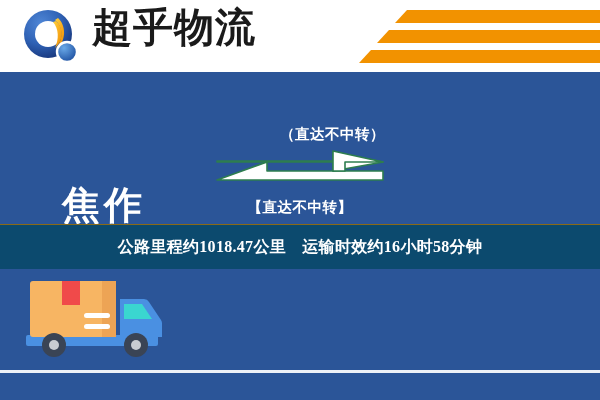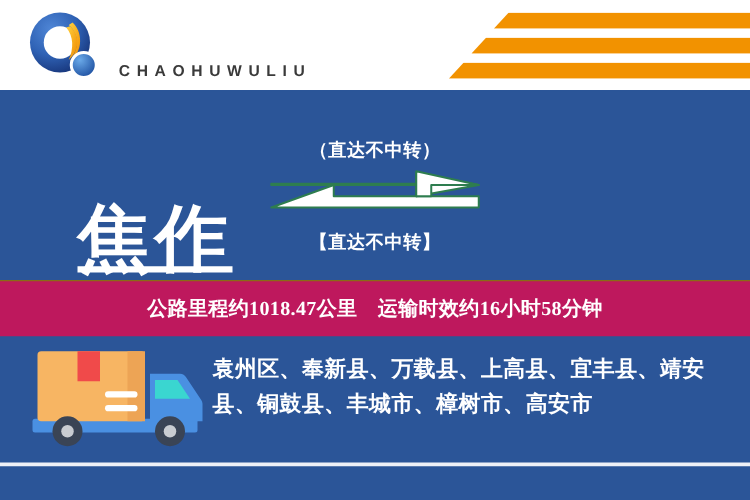--- a/index.html
+++ b/index.html
@@ -65,61 +65,60 @@
 
   
   .route {
     position: absolute;
     left: 0; top: 73px;
     width: 600px; height: 163px;
     background: #2b5598;
   }
   .city {
     position: absolute;
-    top: 118px;
-    font-family: "Liberation Serif", "DejaVu Serif", serif;
-    font-size: 58px;
+    top: 132px;
+    font-family: "Liberation Serif", "DejaVu Serif", serif;
+    font-size: 38px;
     font-weight: bold;
     color: #ffffff;
     letter-spacing: 4px;
     white-space: nowrap;
     transform: translateY(-50%);
-    text-decoration: underline;
   }
   .city.origin { left: 62px; }
   .city.dest   { left: 388px; }
 
   .route-mid {
     position: absolute;
     left: 215px; top: 36px;
     width: 170px; height: 110px;
     text-align: center;
   }
   .route-note {
     font-family: "Liberation Serif", "DejaVu Serif", serif;
     font-size: 14.5px;
     font-weight: bold;
     color: #ffffff;
     white-space: nowrap;
     letter-spacing: 0.5px;
   }
-  .route-note.top    { margin-top: 2px; }
+  .route-note.top    { margin-top: 16px; text-align: right; }
   .route-note.bottom { margin-top: 6px; }
   .arrow-wrap {
     width: 170px;
     height: 42px;
     margin-top: 6px;
   }
 
   
   .infobar {
     position: absolute;
     left: 0; top: 224px;
     width: 600px; height: 47px;
-    background: #be185d;
+    background: #0c4a6e;
     border-top: 1px solid #8a6a16;
     border-bottom: 1px solid #8a6a16;
     box-sizing: border-box;
     display: flex;
     align-items: center;
     justify-content: center;
   }
   .infobar-text {
     font-family: "Liberation Serif", "DejaVu Serif", serif;
     font-size: 16px;
@@ -185,21 +184,21 @@
           </radialGradient>
         </defs>
         <circle cx="26" cy="26" r="24" fill="url(#ringGrad)"></circle>
         <circle cx="26" cy="26" r="13" fill="#ffffff"></circle>
         <path d="M36 10 C44 17 45 33 34 41 C42 30 41 19 33 12 Z" fill="url(#moonGrad)"></path>
         <path d="M34 13 C42 20 42 32 33 40 C37 31 37 21 31 14 Z" fill="url(#moonGrad)"></path>
         <circle cx="45" cy="44" r="10" fill="url(#dotGrad)" stroke="#ffffff" stroke-width="2.4"></circle>
       </svg>
     </div>
 
-    <div class="brand-en">CHAOHUWULIU</div>
+    <div class="brand-cn">超乎物流</div>
 
     <div class="stripes">
       <div class="stripe s1"></div>
       <div class="stripe s2"></div>
       <div class="stripe s3"></div>
     </div>
   </div>
 
   <div class="route">
 
@@ -243,17 +242,16 @@
         <path d="M96 22 h24 a6 6 0 0 1 5 3 l12 18 a6 6 0 0 1 1 3 v14 h-42 z" fill="#4a90e2"></path>
         <path d="M100 27 h18 l10 15 h-28 z" fill="#3ad6d0"></path>
 
         <circle cx="30" cy="68" r="12" fill="#3a4455"></circle>
         <circle cx="30" cy="68" r="5" fill="#c9ccd1"></circle>
         <circle cx="112" cy="68" r="12" fill="#3a4455"></circle>
         <circle cx="112" cy="68" r="5" fill="#c9ccd1"></circle>
       </svg>
     </div>
 
-    <div class="areas">袁州区、奉新县、万载县、上高县、宜丰县、靖安县、铜鼓县、丰城市、樟树市、高安市</div>
   </div>
 
   <div class="footline"></div>
 </div>
 
 </body></html>

